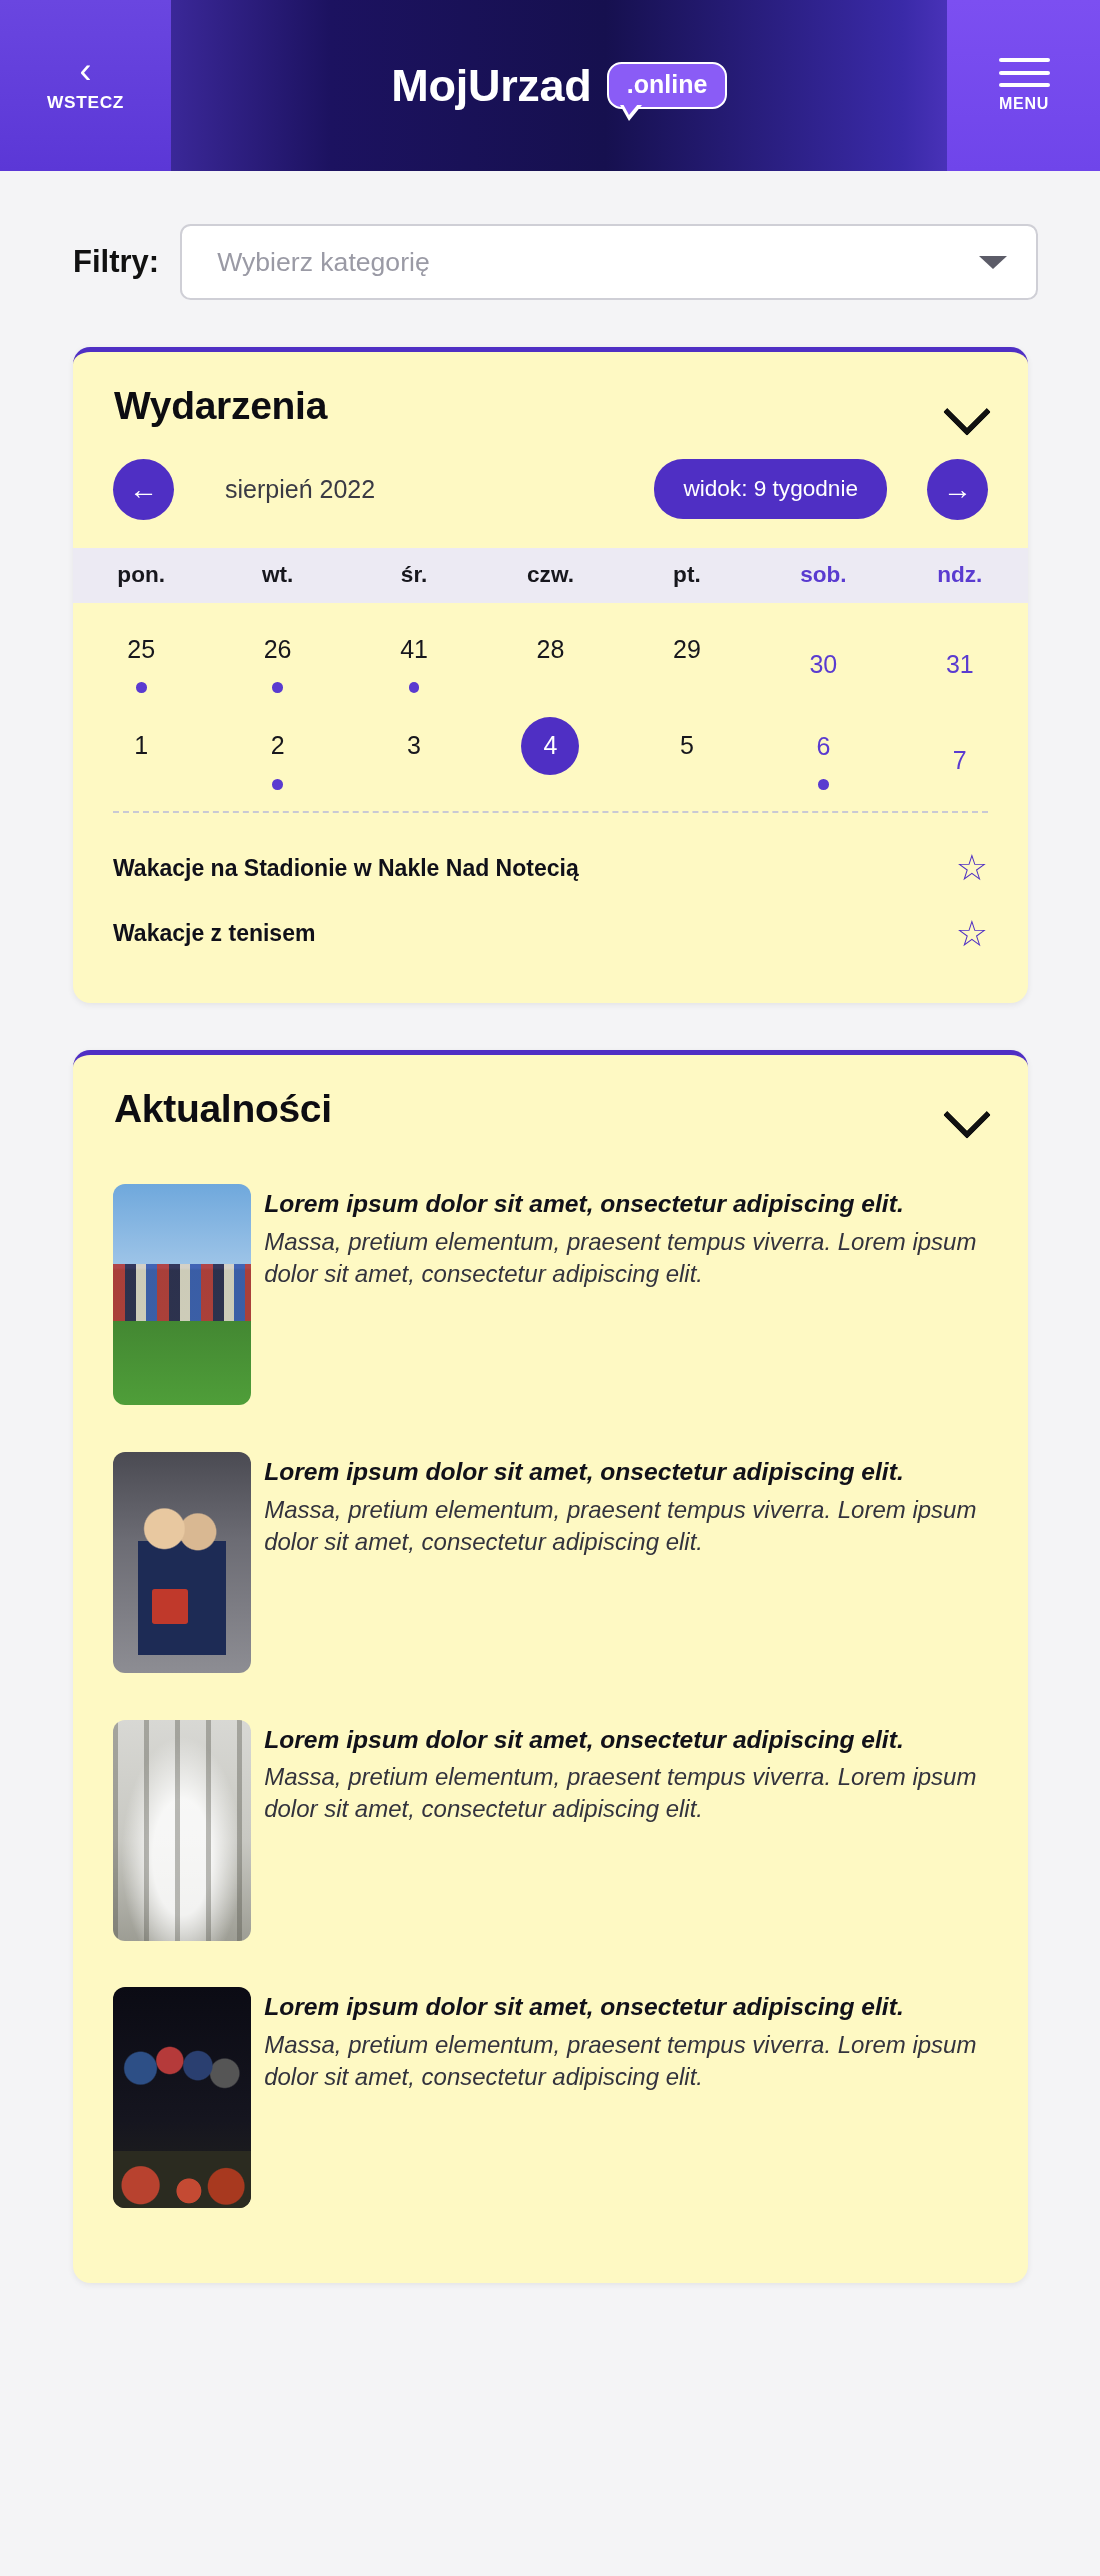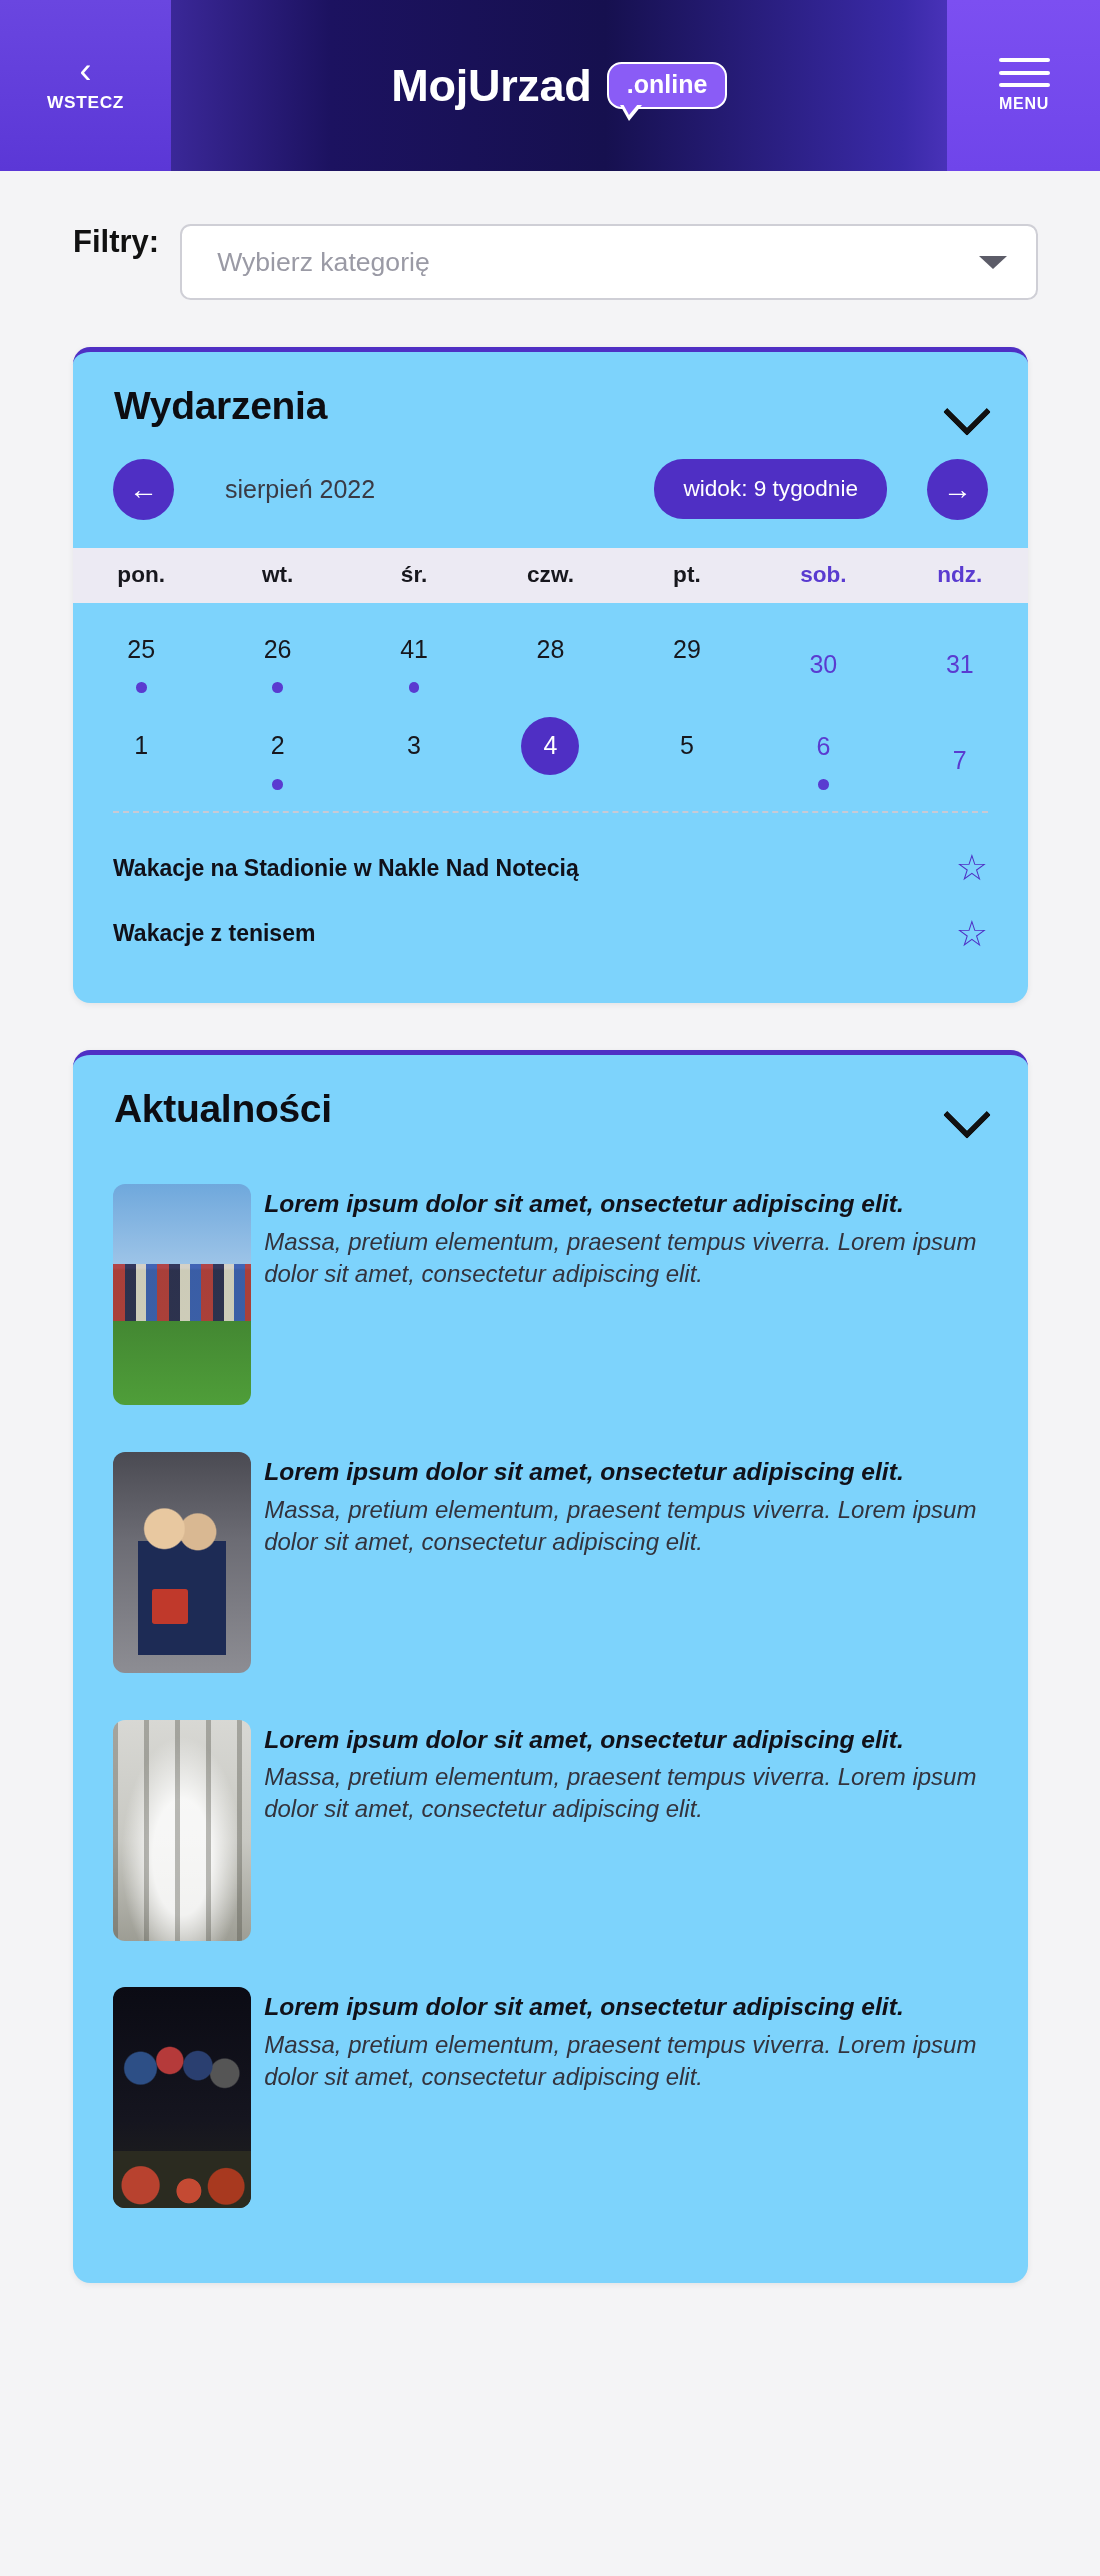--- a/index.html
+++ b/index.html
@@ -108,21 +108,21 @@
   
   .page {
     background: #f4f4f6;
     padding: 0 0 40px 0;
     min-height: 2405px;
   }
 
   
   .filters {
     display: flex;
-    align-items: flex-start;
+    align-items: center;
     gap: 21px;
     padding: 53px 63px 0 73px;
   }
   .filters-label {
     font-size: 31px;
     font-weight: 700;
     color: #111;
     white-space: nowrap;
   }
   .select-box {
@@ -143,21 +143,21 @@
   .caret-down {
     width: 0; height: 0;
     border-left: 14.6px solid transparent;
     border-right: 14.6px solid transparent;
     border-top: 13.3px solid #5c5c68;
   }
 
   
   .card {
     margin: 47px 73px 0 73px;
-    background: #7dd3fc;
+    background: #fef9c3;
     border-radius: 17.3px;
     border-top: 5.3px solid #4f2fc4;
     box-shadow: 0 2px 6.6px rgba(0,0,0,0.07);
     overflow: hidden;
   }
   .card-head {
     display: flex;
     align-items: center;
     justify-content: space-between;
     padding: 32px 41px 24px 41px;

